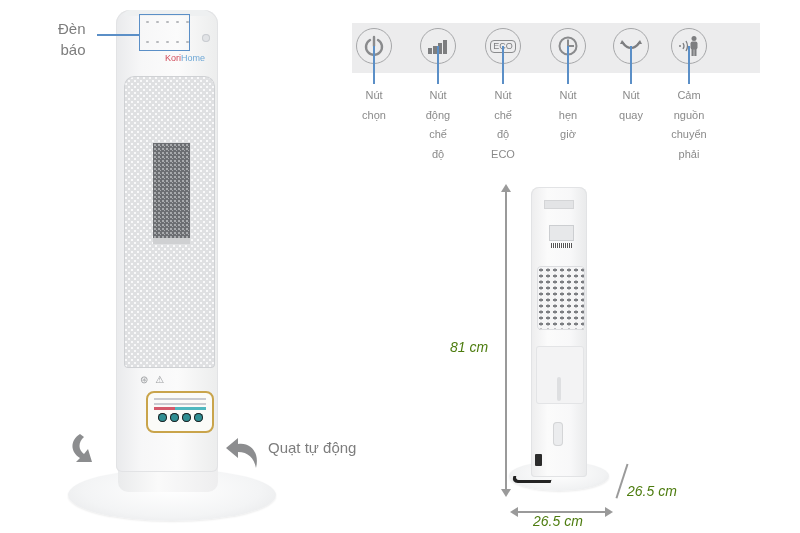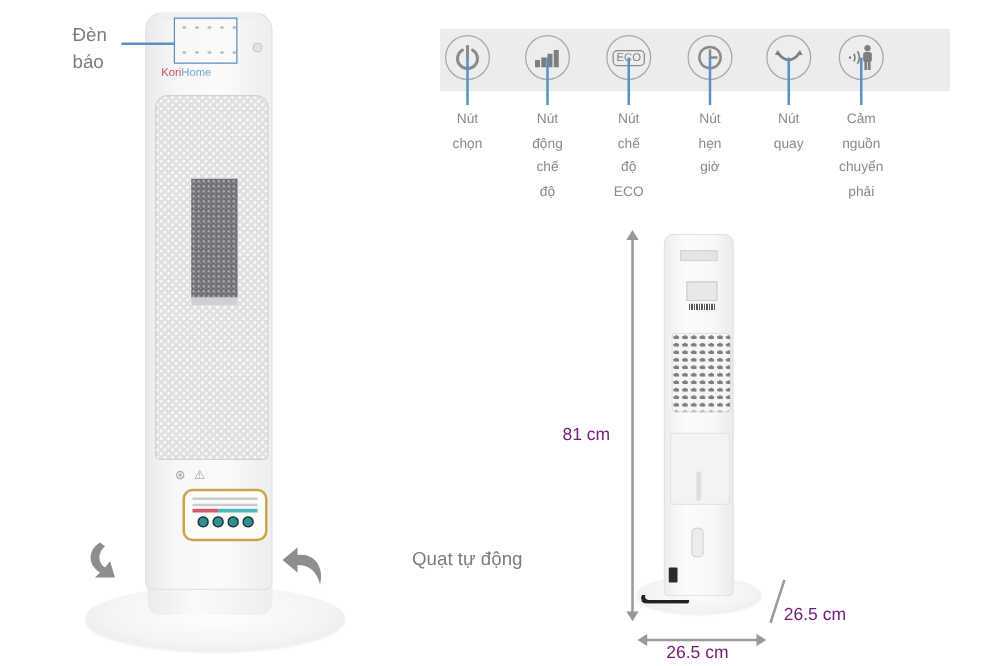--- a/index.html
+++ b/index.html
@@ -22,21 +22,21 @@
   .panel-box {
     left: 139px; top: 14px; width: 51px; height: 37px;
     border: 1.5px solid #5b8fc7;
   }
   .panel-dot { width: 3px; height: 2px; background: #b7b9bc; border-radius: 1px; }
   .knob {
     left: 202px; top: 34px; width: 8px; height: 8px; border-radius: 50%;
     background: #e1e3e6; box-shadow: inset 0 0 0 1px #c9ccd0;
   }
   .brand {
-    left: 129px; top: 53px; width: 76px; text-align: left;
+    left: 129px; top: 53px; width: 76px; text-align: right;
     font-size: 9px; letter-spacing: 0px;
   }
   .brand .b1 { color: #d14b5a; }
   .brand .b2 { color: #6fa8d6; }
 
   .grille {
     left: 124px; top: 76px; width: 91px; height: 292px;
     border-radius: 10px 10px 4px 4px;
     background-color: #dfe0e2;
     background-image:
@@ -73,26 +73,26 @@
     background: radial-gradient(ellipse at 50% 40%, #ffffff 0%, #f3f4f5 60%, #e3e4e6 100%);
     box-shadow: 0 1px 2px rgba(0,0,0,0.08);
   }
   .neck {
     left: 118px; top: 452px; width: 100px; height: 40px;
     background: linear-gradient(90deg, #eaebec, #fafafa 40%, #eeeeef);
     border-radius: 0 0 10px 10px;
   }
 
   .leader-den { left: 97px; top: 34px; width: 42px; height: 1.5px; background: #5b8fc7; }
-  .text-den { left: 58px; top: 18px; font-size: 15px; line-height: 21px; color: #7d7d7d; text-align: left; }
+  .text-den { left: 58px; top: 18px; font-size: 15px; line-height: 21px; color: #7d7d7d; text-align: right; }
 
   .rotate-arrow { width: 40px; height: 36px; }
   .rotate-left { left: 66px; top: 432px; }
   .rotate-right { left: 224px; top: 436px; }
-  .rotate-text { left: 268px; top: 437px; font-size: 15px; line-height: 21px; color: #7d7d7d; text-align: right; width: 150px; }
+  .rotate-text { left: 268px; top: 437px; font-size: 15px; line-height: 21px; color: #7d7d7d; text-align: left; width: 150px; }
 
   
   .strip {
     left: 352px; top: 23px; width: 408px; height: 50px;
     background: #ececed;
   }
   .btn-item { position: absolute; top: 28px; width: 70px; text-align: center; }
   .btn-circle {
     width: 36px; height: 36px; border-radius: 50%;
     border: 1.5px solid #a6a7a9; margin: 0 auto; background: #ededee;
@@ -124,21 +124,21 @@
   .back-switch { left: 535px; top: 454px; width: 7px; height: 12px; background: #2b2b2b; border-radius: 1px; }
   .back-base {
     left: 509px; top: 461px; width: 100px; height: 30px; border-radius: 50%;
     background: radial-gradient(ellipse at 50% 40%, #ffffff, #f1f2f3 65%, #e1e2e4);
     box-shadow: 0 1px 2px rgba(0,0,0,0.08);
   }
   .back-neck { left: 531px; top: 455px; width: 56px; height: 20px; background: linear-gradient(90deg,#ececed,#fbfbfb,#e9eaeb); border-radius: 0 0 8px 8px; }
   .cord { left: 512px; top: 476px; width: 40px; height: 7px; border-bottom: 3px solid #222; border-left: 3px solid #222; border-radius: 0 0 0 8px; transform: skewX(-20deg); }
 
   .dim-line-v { left: 505px; top: 187px; width: 1.5px; height: 306px; background: #9a9a9a; }
-  .dim-text { font-size: 14px; color: #701a75; }
+  .dim-text { font-size: 14px; color: #4d7c0f; font-style: italic; }
   .dim-81 { left: 450px; top: 339px; }
   .dim-line-h { left: 513px; top: 511px; width: 96px; height: 1.5px; background: #9a9a9a; }
   .dim-265w { left: 533px; top: 513px; }
   .dim-line-d { left: 621px; top: 463px; width: 1.5px; height: 36px; background: #9a9a9a; transform: rotate(18deg); transform-origin: center; }
   .dim-265d { left: 627px; top: 483px; }
 </style>
 </head>
 <body>
 
 <div class="abs base"></div>

